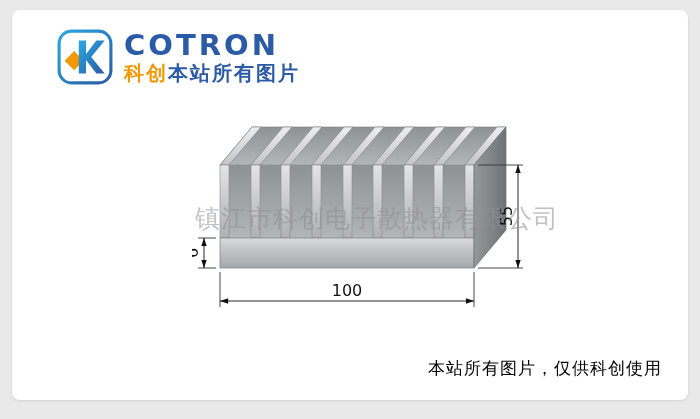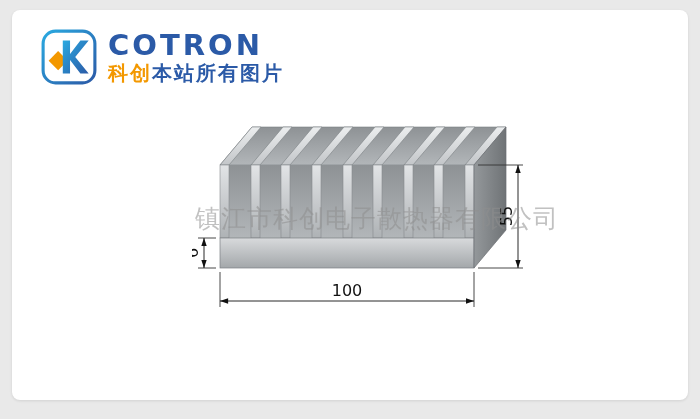--- a/index.html
+++ b/index.html
@@ -7,21 +7,21 @@
     width:700px;height:419px;position:relative;overflow:hidden;
     background:#e9e9e9;
     font-family:"DejaVu Sans","Liberation Sans",sans-serif;
   }
   .card{
     position:absolute;left:12px;top:10px;width:676px;height:390px;
     background:#ffffff;border-radius:8px;
     box-shadow:0 1px 3px rgba(0,0,0,.10);
   }
   .logo{
-    position:absolute;left:28px;top:18px;
+    position:absolute;left:44px;top:18px;
     display:flex;align-items:center;gap:10px;
   }
   .logo-icon{width:58px;height:58px;flex:0 0 auto;}
   .logo-text{display:flex;flex-direction:column;justify-content:center;}
   .brand{
     font-size:29px;font-weight:bold;color:#2b5aa7;
     letter-spacing:3px;line-height:1.05;
   }
   .subtitle{
     font-size:20px;font-weight:bold;letter-spacing:2px;margin-top:3px;line-height:1.05;
@@ -142,14 +142,15 @@
     <g stroke="#333" stroke-width="0.9" fill="none">
       <line x1="24" y1="128" x2="6" y2="128"></line>
       <line x1="24" y1="158" x2="6" y2="158"></line>
       <line x1="12" y1="128" x2="12" y2="158" stroke="#111" marker-start="url(#arrS)" marker-end="url(#arrE)"></line>
     </g>
     <text class="dim-text" x="6" y="143" text-anchor="middle" transform="rotate(-90 6 143)">6</text>
   </svg>
 
   <div class="watermark">镇江市科创电子散热器有限公司</div>
 
+  <div class="footer-note">本站所有图片，仅供科创使用</div>
 
 </div>
 
 </body></html>

